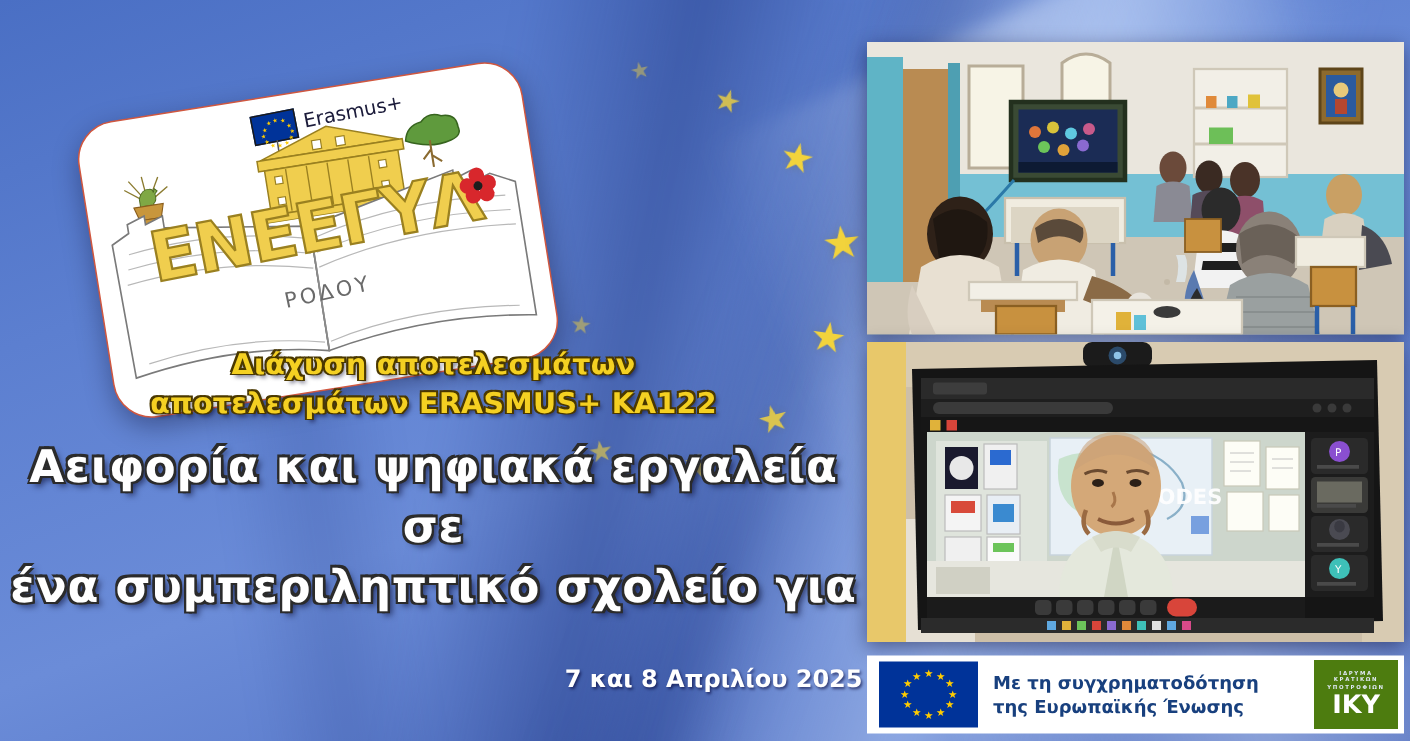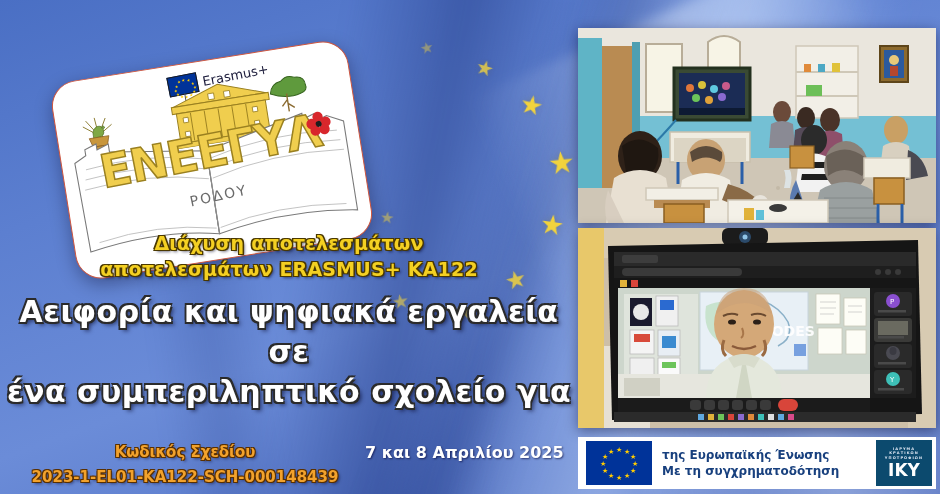--- a/index.html
+++ b/index.html
@@ -135,21 +135,21 @@
   #project-code{
     position:absolute; left:0; top:0; width:370px; text-align:center;
     font-family:"DejaVu Sans", sans-serif; font-weight:bold;
     color:#F2A22C; font-size:15px; line-height:25px;
     text-shadow:
       -1px -1px 0 #5a3000, 1px -1px 0 #5a3000,
       -1px  1px 0 #5a3000, 1px  1px 0 #5a3000,
       2px 2px 3px rgba(0,0,40,.5);
   }
   #event-date{
-    position:absolute; left:365px; top:3px; width:210px; text-align:left;
+    position:absolute; left:365px; top:3px; width:210px; text-align:right;
     font-family:"DejaVu Sans", sans-serif; font-weight:bold;
     color:#ffffff; font-size:16px;
     text-shadow:1px 1px 2px rgba(0,0,50,.6);
   }
 
   
   .photo{
     position:absolute; overflow:hidden;
     box-shadow:0 3px 12px rgba(0,0,40,.45);
     background:#9aa;
@@ -173,21 +173,21 @@
   .eu-flag-big .s{ position:absolute; color:#FFCC00; font-size:7px; line-height:7px;}
   .fund-text{
     font-family:"DejaVu Sans", sans-serif; font-weight:bold; color:#18407e;
     font-size:12px; line-height:16px;
   }
   .iky-box{
     flex:0 0 62px; background:#ffffff; padding:3px 4px 3px 2px;
     display:flex; align-items:center; justify-content:center;
   }
   .iky-inner{
-    width:100%; height:100%; background:#0c4a6e; color:#ffffff;
+    width:100%; height:100%; background:#4d7c0f; color:#ffffff;
     display:flex; flex-direction:column; align-items:center; justify-content:center;
     padding:2px 5px;
   }
   .iky-sub{
     font-family:"DejaVu Sans", sans-serif; font-size:3.6px; line-height:4.6px;
     letter-spacing:1.1px; text-align:center; color:#dfe8f5; font-weight:bold;
   }
   .iky-main{
     font-family:"DejaVu Sans", sans-serif; font-weight:bold; font-size:17px;
     letter-spacing:0px; line-height:18px; margin-top:1px;
@@ -319,24 +319,20 @@
   <div id="headline-block">
     <div class="sub-line">Διάχυση αποτελεσμάτων</div>
     <div class="sub-line">αποτελεσμάτων ERASMUS+ KA122</div>
     <div id="main-title">
       <div class="title-line">Αειφορία και ψηφιακά εργαλεία σε</div>
       <div class="title-line">ένα συμπεριληπτικό σχολείο για</div>
     </div>
   </div>
 
   <div id="meta-row">
-    <div id="project-code">
-      <div>Κωδικός Σχεδίου</div>
-      <div>2023-1-EL01-KA122-SCH-000148439</div>
-    </div>
     <div id="event-date">7 και 8 Απριλίου 2025</div>
   </div>
 
   <div class="photo" id="photo-classroom">
     <svg viewBox="0 0 358 195" preserveAspectRatio="none">
 
       <rect x="0" y="0" width="358" height="195" fill="#ded9cf"></rect>
       <rect x="0" y="0" width="358" height="88" fill="#eae6dd"></rect>
       <rect x="0" y="88" width="358" height="52" fill="#74c0d4"></rect>
       <rect x="0" y="130" width="358" height="65" fill="#cfc6b6"></rect>
@@ -606,22 +602,22 @@
         <span class="s" style="left:44px;top:26px;">★</span>
         <span class="s" style="left:38px;top:31px;">★</span>
         <span class="s" style="left:30px;top:33px;">★</span>
         <span class="s" style="left:22px;top:31px;">★</span>
         <span class="s" style="left:16px;top:26px;">★</span>
         <span class="s" style="left:14px;top:19px;">★</span>
         <span class="s" style="left:16px;top:12px;">★</span>
         <span class="s" style="left:22px;top:7px;">★</span>
       </div>
       <div class="fund-text">
+        <div>Με τη συγχρηματοδότηση</div>
         <div>της Ευρωπαϊκής Ένωσης</div>
-        <div>Με τη συγχρηματοδότηση</div>
       </div>
     </div>
     <div class="iky-box">
       <div class="iky-inner">
         <div class="iky-sub">ΙΔΡΥΜΑ</div>
         <div class="iky-sub">ΚΡΑΤΙΚΩΝ</div>
         <div class="iky-sub">ΥΠΟΤΡΟΦΙΩΝ</div>
         <div class="iky-main">IKY</div>
       </div>
     </div>

